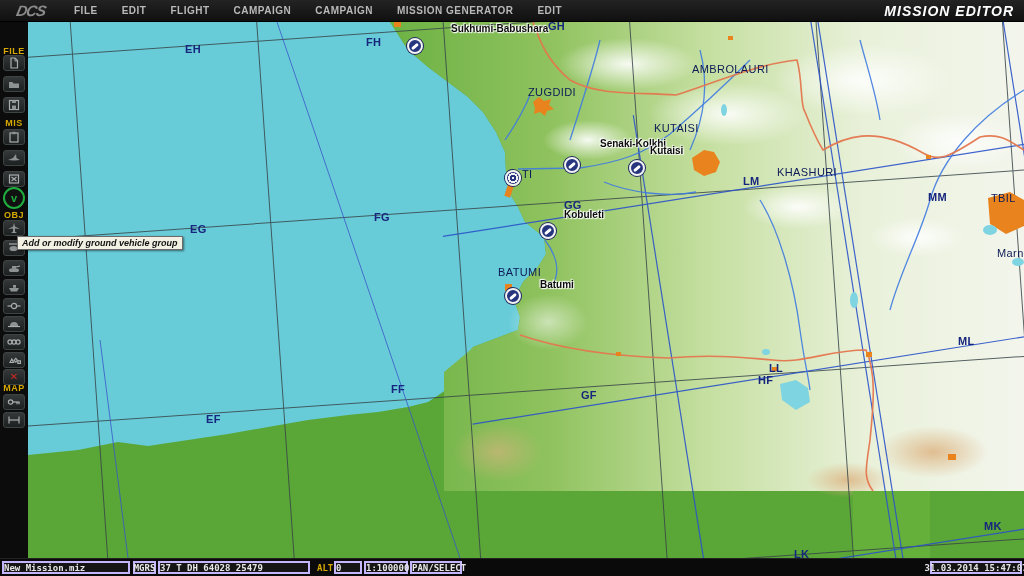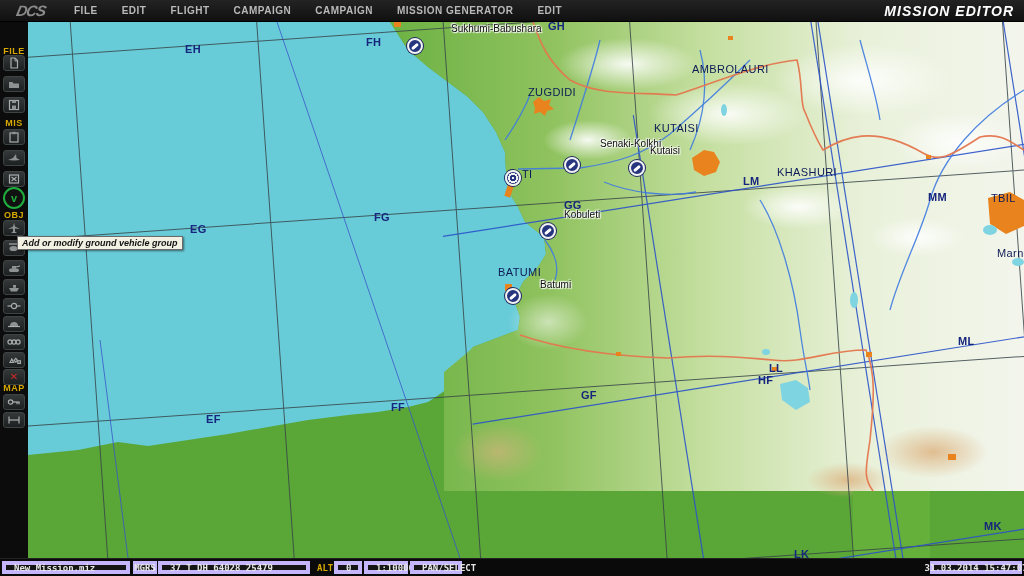--- a/index.html
+++ b/index.html
@@ -35,39 +35,39 @@
     border:2px solid #c11616;color:#c11616;display:flex;align-items:center;
     justify-content:center;font-size:9px;font-weight:bold;cursor:pointer;background:#140000;}
 
   
   #map{position:absolute;left:28px;top:22px;width:996px;height:536px;overflow:hidden;
     background:#68ccd8;z-index:1;}
   #map svg{position:absolute;left:0;top:0;}
   .maplabel{position:absolute;white-space:nowrap;pointer-events:none;}
   .glabel{color:#16257d;font-size:11px;font-weight:bold;letter-spacing:.3px;}
   .citylabel{color:#0c1a55;font-size:11px;font-weight:normal;letter-spacing:.4px;}
-  .aplabel{color:#0b0b0b;font-size:10px;font-weight:normal;
+  .aplabel{color:#0b0b0b;font-size:10px;font-weight:bold;
     text-shadow:0 0 2px #fff,0 0 2px #fff,1px 1px 1px #fff,-1px -1px 1px #fff;padding-left:24px;}
   .aficon{position:absolute;width:16px;height:16px;border-radius:50%;background:#26357e;
     border:2px solid #f2f2f2;box-shadow:0 0 0 1px #1b2860;cursor:pointer;}
   .aficon .bar{position:absolute;left:2px;top:4.5px;width:8px;height:3px;background:#fff;
     border-radius:1.5px;transform:rotate(-40deg);}
   .aficon.selected{background:radial-gradient(circle at 50% 50%,
     #f2f2f2 0 1.5px,#26357e 1.5px 3.5px,#f2f2f2 3.5px 5px,#26357e 5px 8px);}
 
   
   #tooltip{position:absolute;left:17px;top:236px;z-index:40;background:#f2f1e4;
     border:1px solid #6b6b6b;color:#111;font-size:9px;font-weight:bold;font-style:italic;
     padding:1px 4px;white-space:nowrap;box-shadow:1px 1px 2px rgba(0,0,0,.5);}
 
   
   #statusbar{position:absolute;left:0;top:558px;width:1024px;height:18px;background:#0a0a0a;
     border-top:1px solid #222;z-index:30;font-size:9.5px;font-weight:bold;color:#e6e6e6;}
-  .sb-box{position:absolute;top:2px;height:13px;background:#151515;border:4px solid #c4b5fd;
-    display:flex;align-items:center;padding:0 8px;white-space:nowrap;
+  .sb-box{position:absolute;top:2px;height:13px;background:#151515;border:2px solid #c4b5fd;
+    display:flex;align-items:center;padding:0 0;white-space:nowrap;
     font-family:"DejaVu Sans Mono","Liberation Mono",monospace;font-size:9px;}
   .sb-plain{position:absolute;top:4px;color:#d7a900;font-size:9px;
     font-family:"DejaVu Sans Mono","Liberation Mono",monospace;}
 </style>
 </head>
 <body>
 
 <div id="app">
 
   <div id="menubar">
@@ -351,21 +351,21 @@
       </g>
     </svg>
     <div id="map-overlay">
         <div class="maplabel glabel" style="left: 157px; top: 21px;">EH</div>
         <div class="maplabel glabel" style="left: 338px; top: 14px;">FH</div>
         <div class="maplabel glabel" style="left: 520px; top: -2px;">GH</div>
         <div class="maplabel glabel" style="left: 162px; top: 201px;">EG</div>
         <div class="maplabel glabel" style="left: 346px; top: 189px;">FG</div>
         <div class="maplabel glabel" style="left: 536px; top: 177px;">GG</div>
         <div class="maplabel glabel" style="left: 178px; top: 391px;">EF</div>
-        <div class="maplabel glabel" style="left: 363px; top: 379px;">FF</div>
+        <div class="maplabel glabel" style="left: 363px; top: 361px;">FF</div>
         <div class="maplabel glabel" style="left: 553px; top: 367px;">GF</div>
         <div class="maplabel glabel" style="left: -7px; top: 404px;">F</div>
         <div class="maplabel glabel" style="left: 900px; top: 125px; margin-top: 44px;">MM</div>
         <div class="maplabel glabel" style="left: 715px; top: 153px;">LM</div>
         <div class="maplabel glabel" style="left: 930px; top: 313px;">ML</div>
         <div class="maplabel glabel" style="left: 741px; top: 340px;">LL</div>
         <div class="maplabel glabel" style="left: 730px; top: 352px;">HF</div>
         <div class="maplabel glabel" style="left: 956px; top: 498px; text-align: right;">MK</div>
         <div class="maplabel glabel" style="left: 766px; top: 526px;">LK</div>
         <div class="maplabel citylabel" style="left: 500px; top: 64px;">ZUGDIDI</div>

